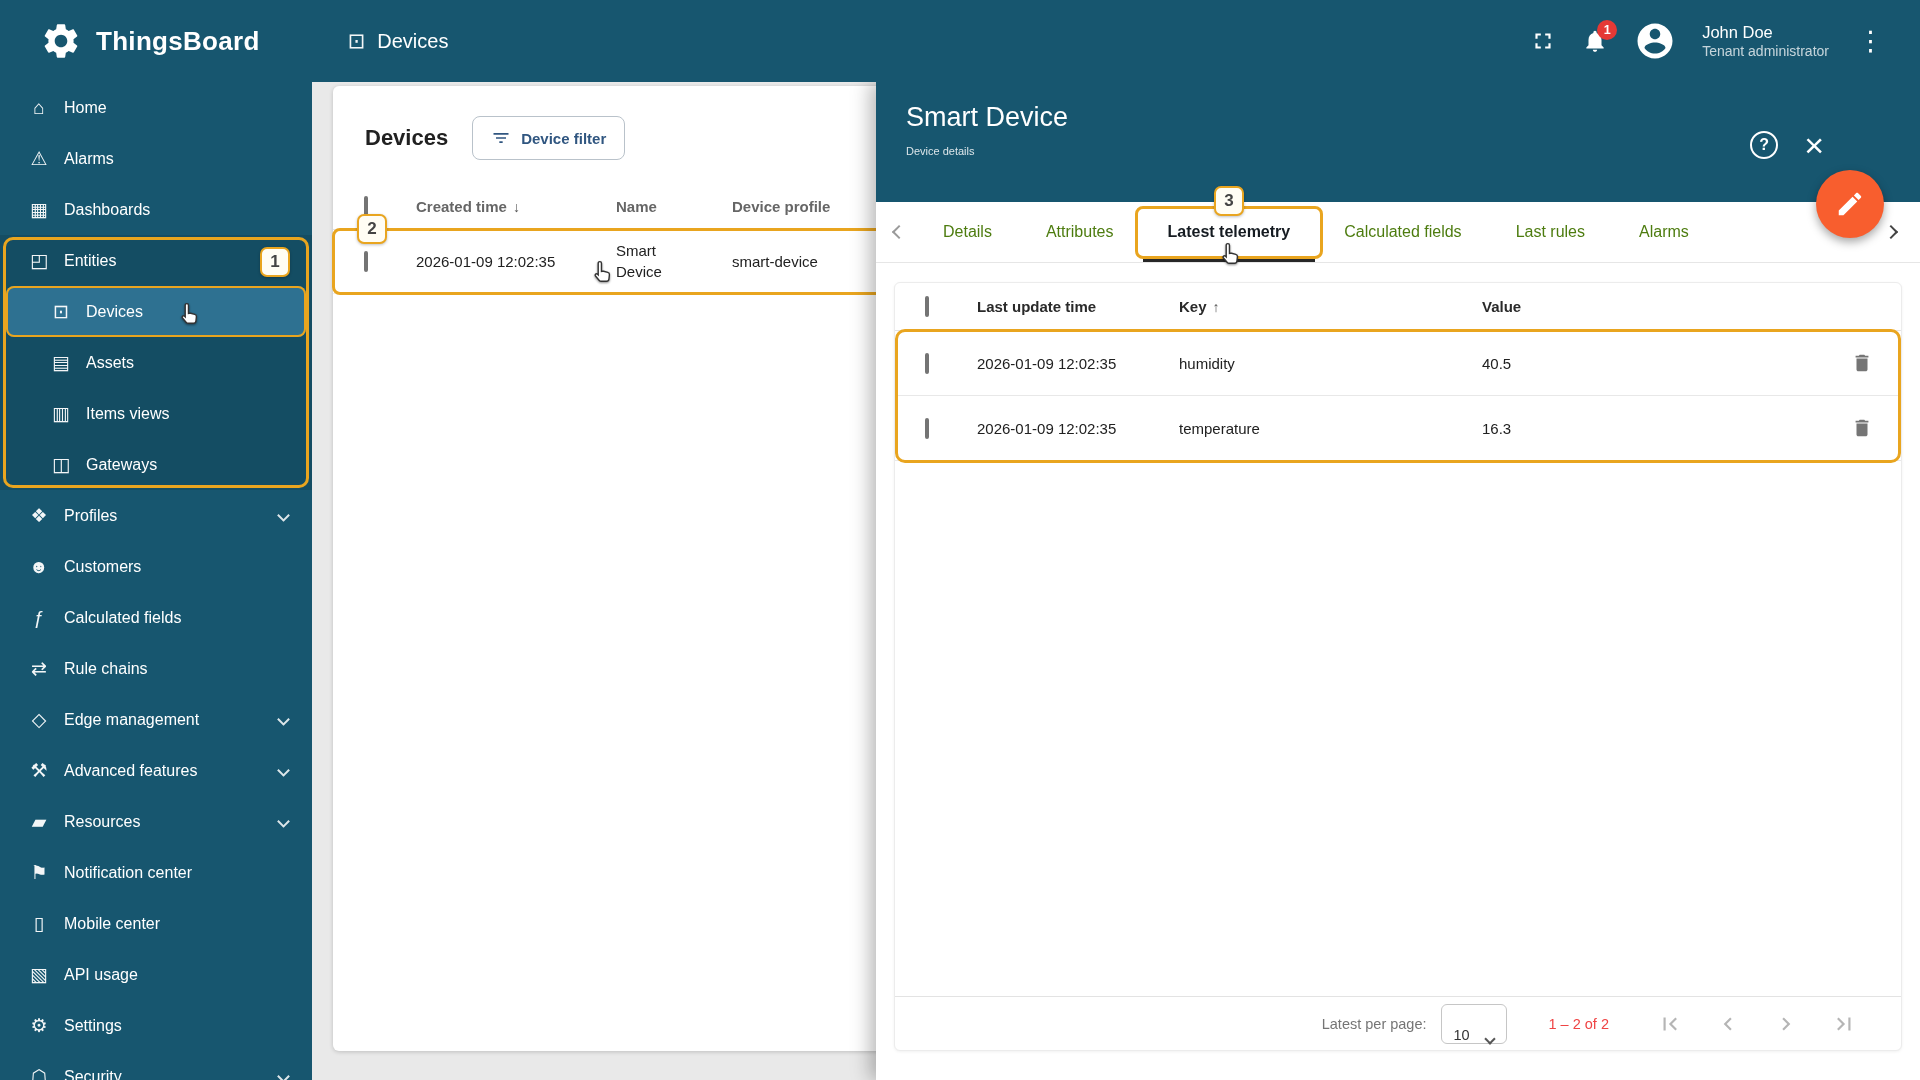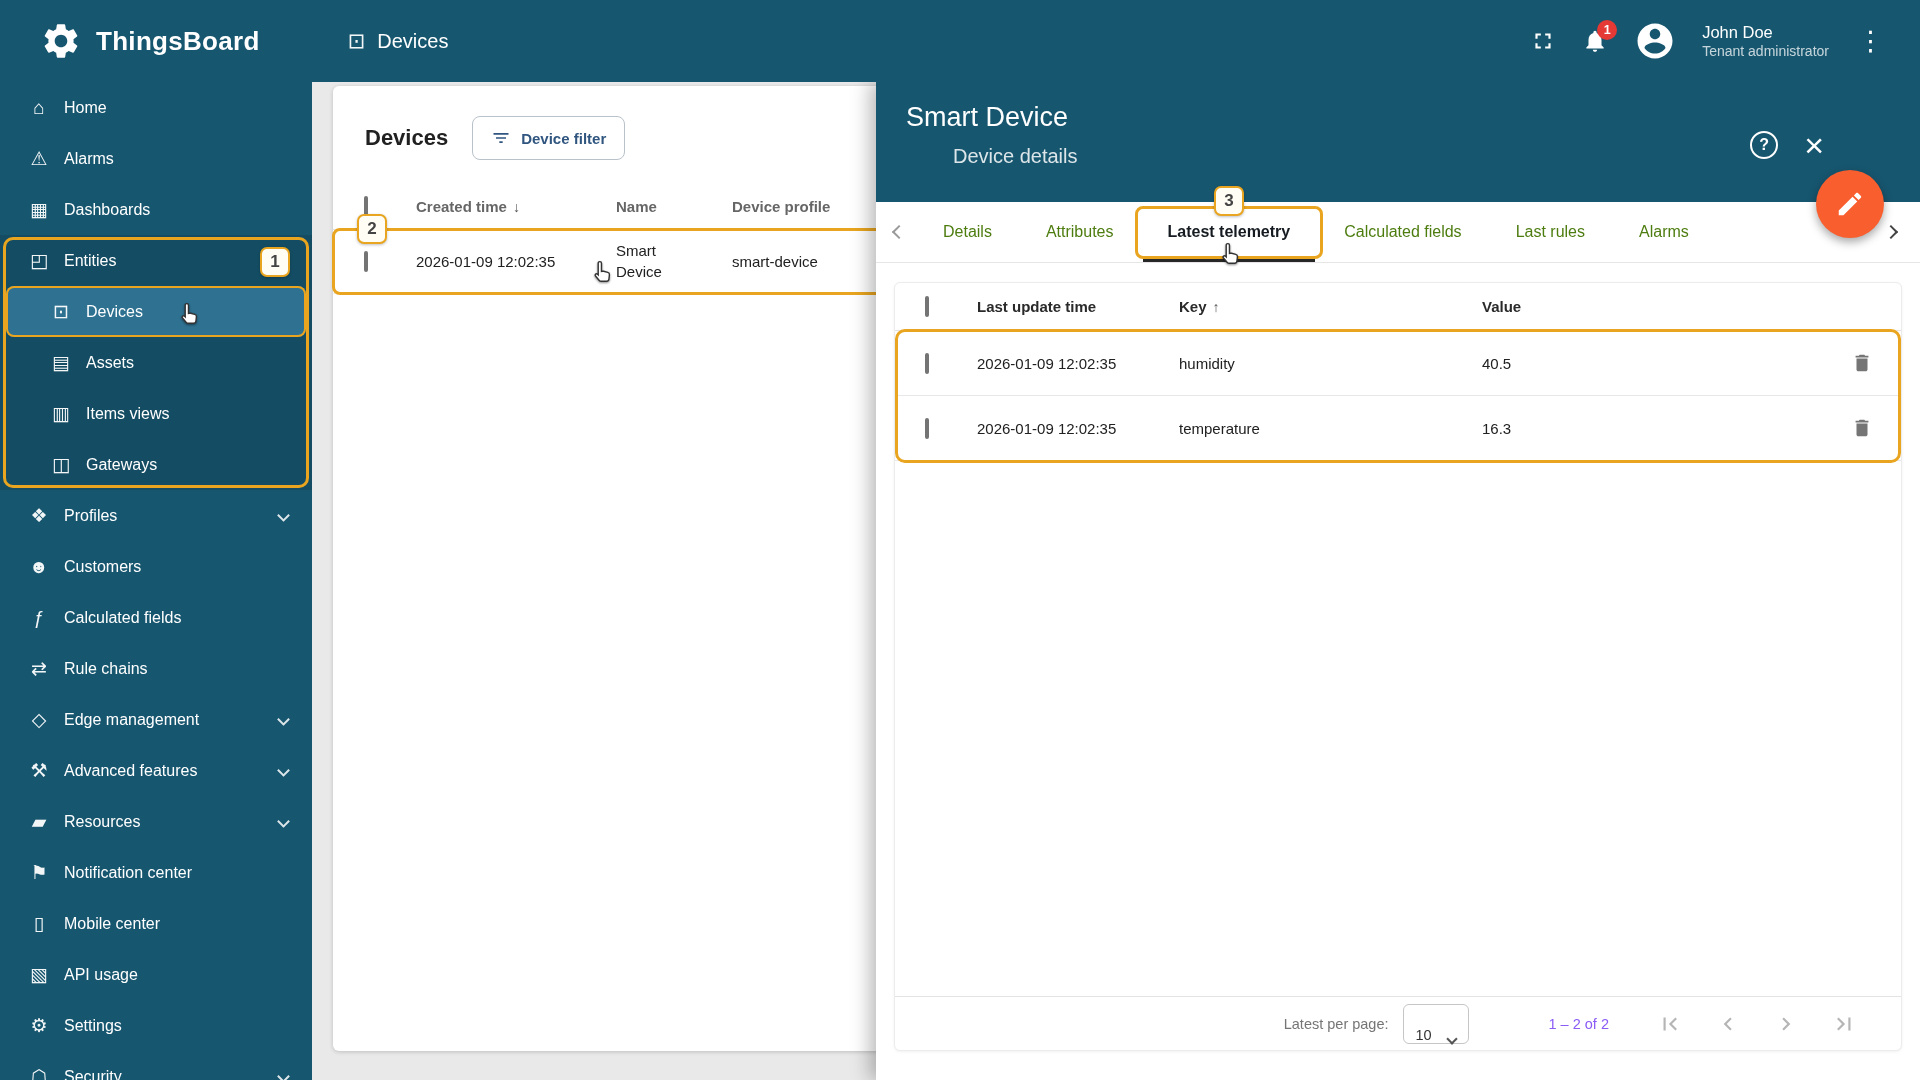--- a/index.html
+++ b/index.html
@@ -78,21 +78,21 @@
   .sort-ic{font-size:14px;color:#555;margin-left:6px;}
   .row-ann{inset:-2px -2px -2px -1px;border-radius:8px;}
   .badge2{top:-16px;left:24px;}
   .cursor2{left:256px;top:30px;}
 
   
   .drawer{position:absolute;left:564px;top:0;right:0;bottom:0;background:#fff;z-index:25;
     box-shadow:-6px 0 18px rgba(0,0,0,.28);}
   .drawer-head{height:120px;background:var(--teal);color:#fff;padding:20px 130px 0 30px;position:relative;}
   .drawer-title{font-size:27px;font-weight:500;margin-bottom:12px;}
-  .drawer-sub{font-size:20px;color:rgba(255,255,255,.85);margin-left:47px;}
+  .drawer-sub{font-size:11px;color:rgba(255,255,255,.85);}
   .head-icons{position:absolute;right:96px;top:46px;display:flex;align-items:center;gap:26px;}
   .help-ic{width:28px;height:28px;border:2.5px solid #fff;border-radius:50%;display:flex;align-items:center;
     justify-content:center;font-size:16px;font-weight:700;color:#fff;cursor:pointer;}
   .close-ic{font-size:34px;line-height:1;color:#fff;cursor:pointer;}
   .fab{position:absolute;right:36px;top:88px;width:68px;height:68px;border-radius:50%;background:var(--fab);
     border:none;display:flex;align-items:center;justify-content:center;cursor:pointer;z-index:45;
     box-shadow:0 4px 10px rgba(0,0,0,.35);}
   .fab svg{width:30px;height:30px;fill:#fff;}
 
   .tabbar{display:flex;align-items:stretch;height:61px;background:#fff;border-bottom:1px solid #e6e6e6;
@@ -130,21 +130,21 @@
   .trash svg{width:22px;height:22px;fill:#757575;cursor:pointer;}
   .rows-wrap{position:relative;}
   .rows-ann{inset:-2px 0;border-radius:10px;}
   .spacer{flex:1;}
 
   .pag-bar{border-top:1px solid #e3e3e3;height:54px;display:flex;align-items:center;
     justify-content:flex-end;padding-right:44px;color:#757575;font-size:14.5px;}
   .pag-select{width:66px;height:40px;border:1px solid #c6c6c6;border-radius:6px;display:flex;align-items:flex-end;
     justify-content:space-between;padding:0 12px;margin-left:14px;color:#333;cursor:pointer;}
   .sel-chev{width:8px;height:8px;border-right:2px solid #555;border-bottom:2px solid #555;transform:rotate(45deg);margin-top:-4px;}
-  .pag-range{margin-left:80px;color:#8b5cf6;}
+  .pag-range{margin-left:42px;color:#ef4444;}
   .pag-nav{display:flex;align-items:center;gap:32px;margin-left:48px;}
   .pag-nav svg{width:26px;height:26px;fill:#b5b5b5;display:block;cursor:pointer;}
 </style>
 </head>
 <body>
 
 <header class="topbar">
   <div class="logo">
     <span class="logo-icon">
       <svg viewBox="0 0 24 24" fill="#fff">

